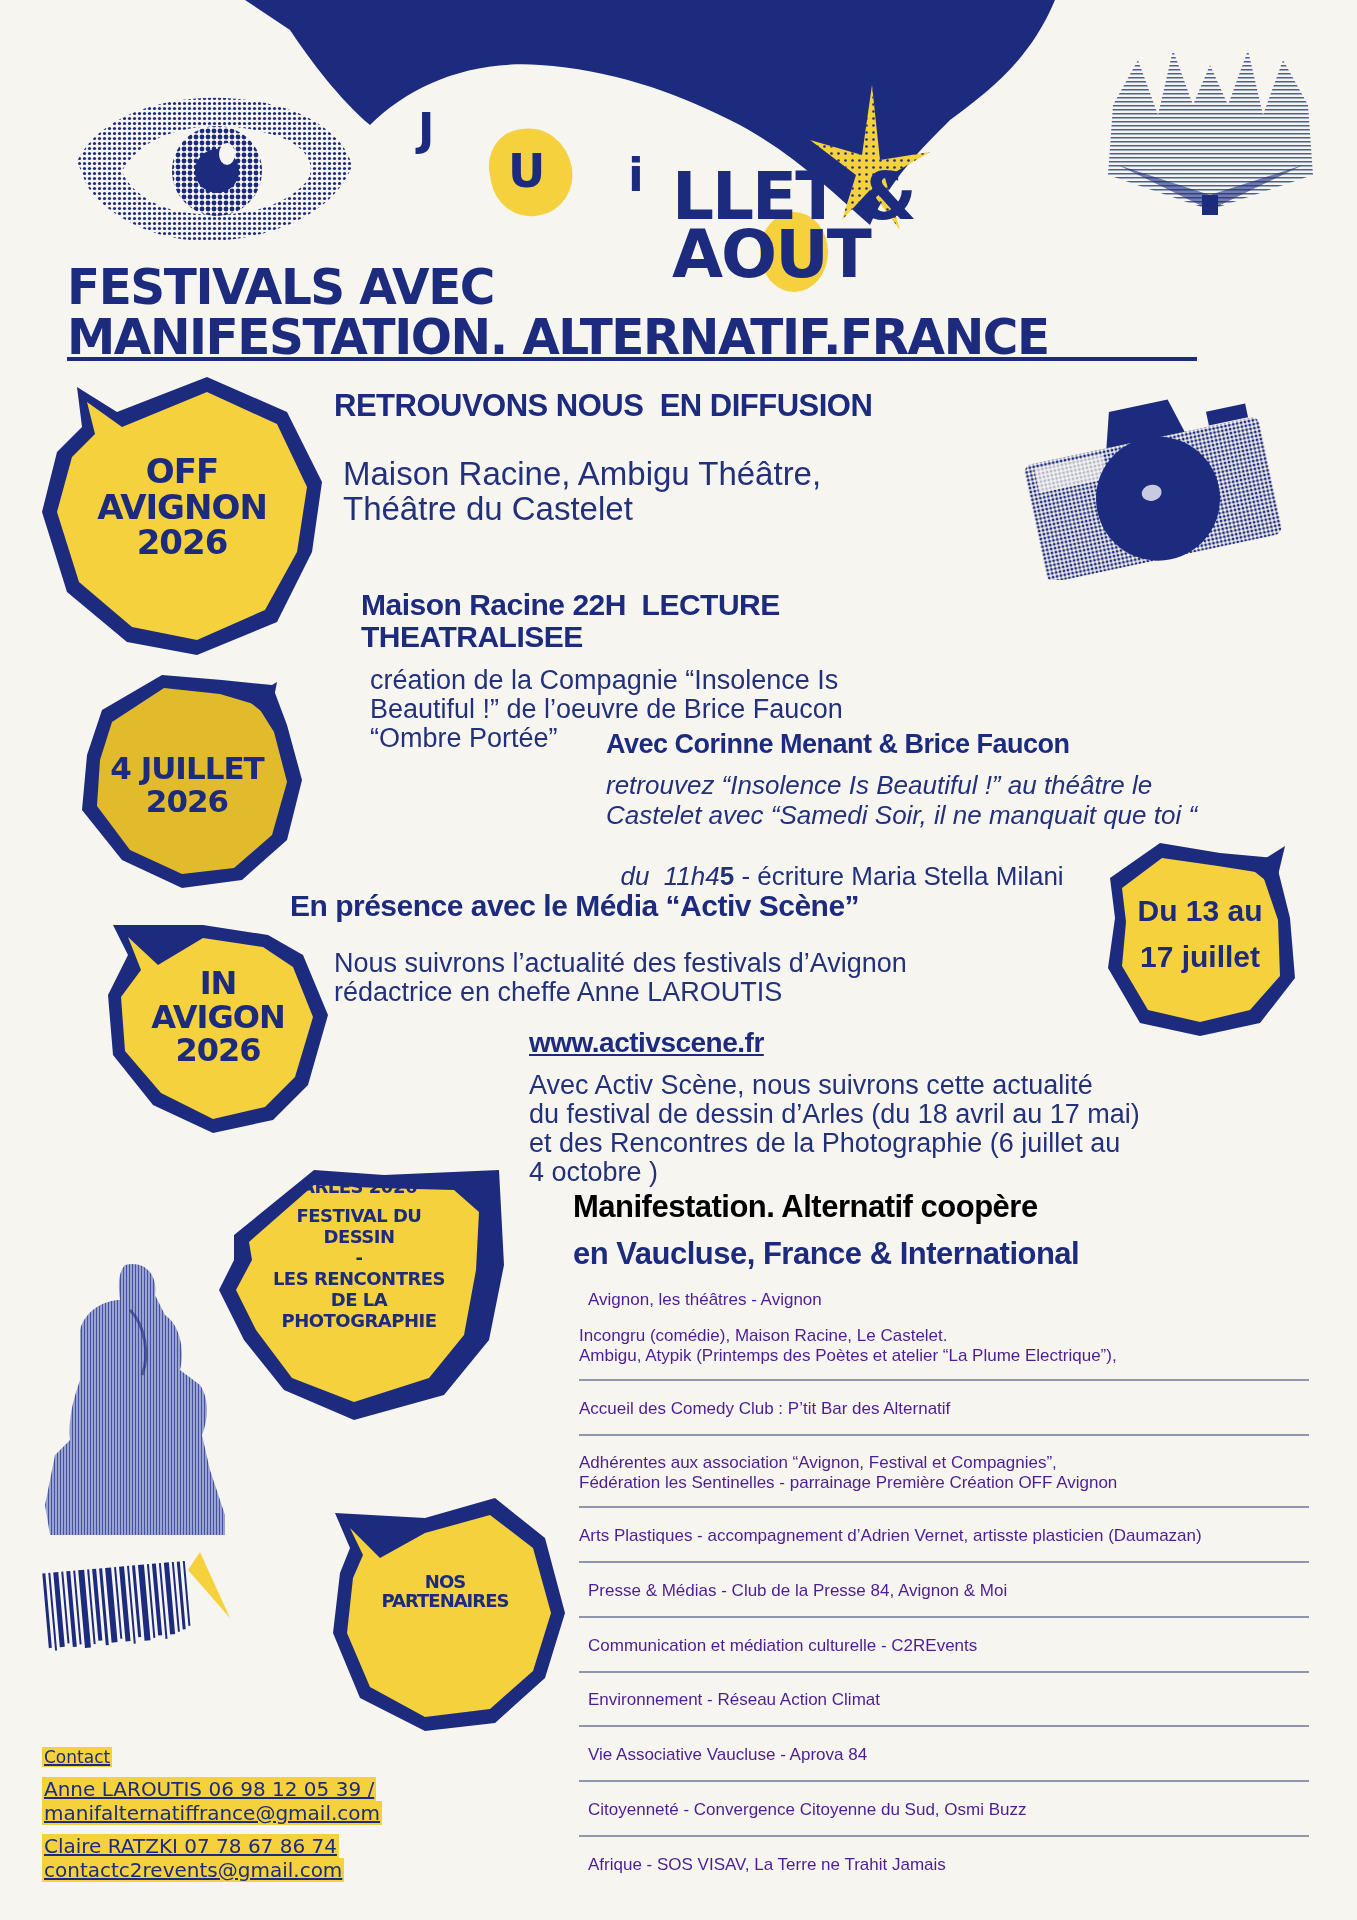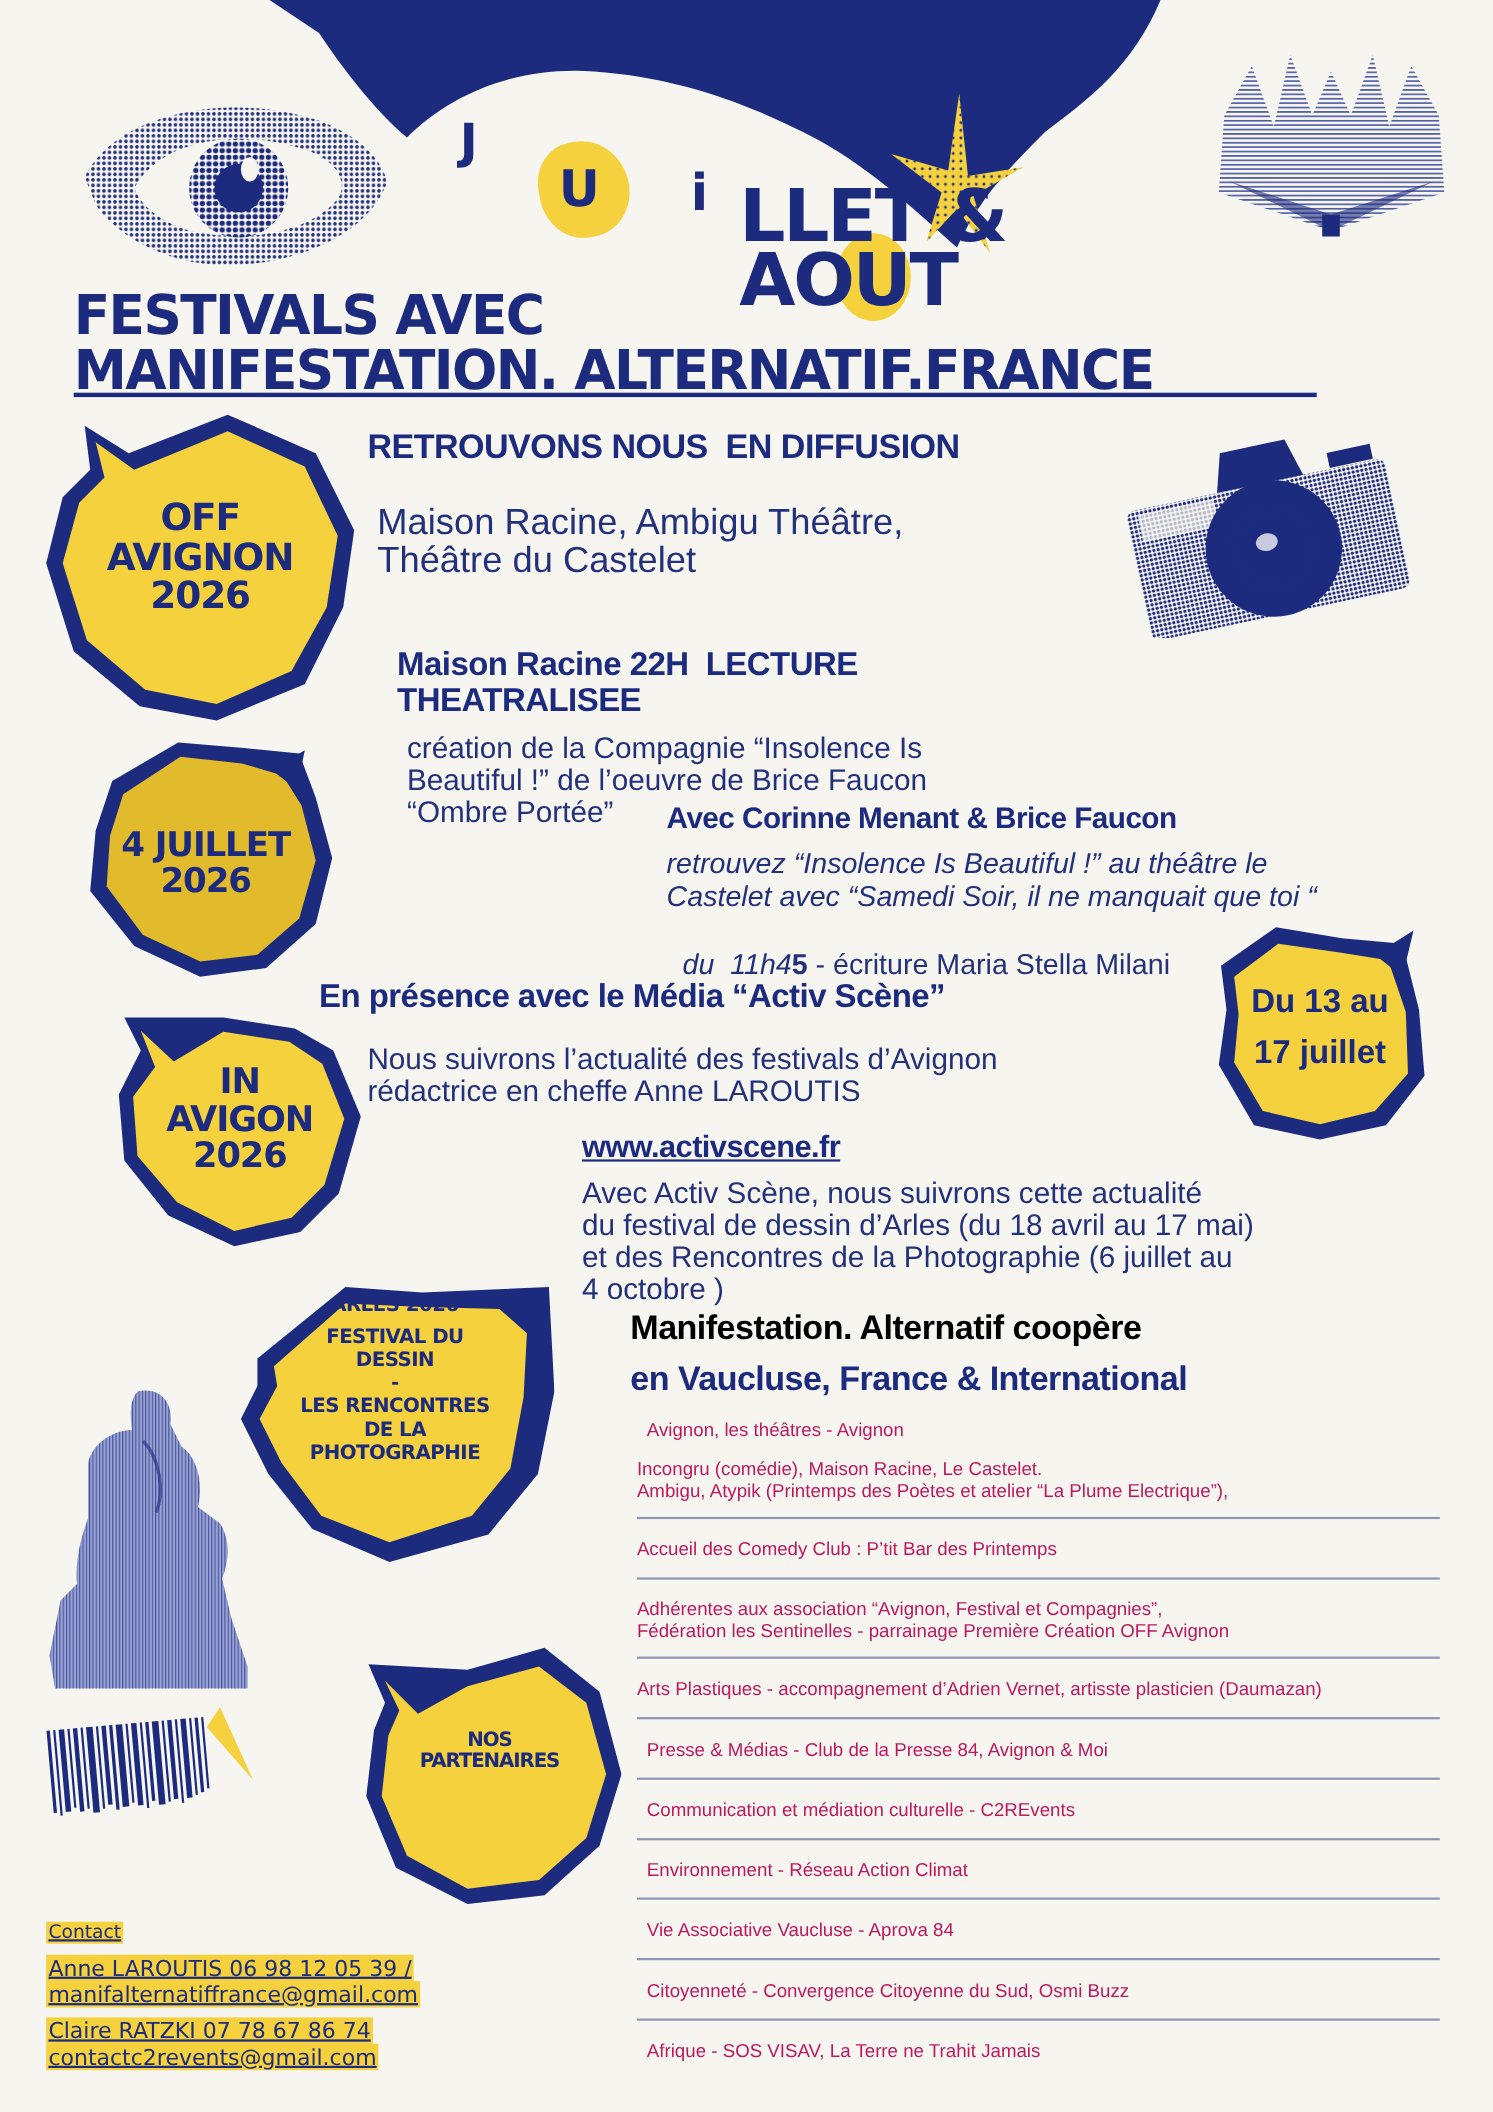--- a/index.html
+++ b/index.html
@@ -5,21 +5,21 @@
   html,body{margin:0;padding:0;}
   body{width:1357px;height:1920px;position:relative;overflow:hidden;background:#f7f5f0;font-family:"DejaVu Sans","Liberation Sans",sans-serif;color:#1f2a78;}
   .abs{position:absolute;}
   .heavy{font-family:"DejaVu Sans",sans-serif;font-weight:bold;letter-spacing:-1px;}
   .cond{font-family:"Liberation Sans",sans-serif;font-weight:bold;letter-spacing:-0.5px;}
   .light{font-family:"Liberation Sans",sans-serif;font-weight:normal;color:#23307a;}
   .bubble{position:absolute;}
   .bubble svg{position:absolute;left:0;top:0;width:100%;height:100%;}
   .bubble .btxt{position:absolute;left:0;right:0;text-align:center;font-family:"DejaVu Sans",sans-serif;font-weight:bold;color:#1d2b7e;letter-spacing:-1px;line-height:1.05;}
   .title-line{font-family:"DejaVu Sans",sans-serif;font-weight:bold;color:#1d2b7e;font-size:50px;letter-spacing:-1.5px;line-height:1;white-space:nowrap;transform:scaleX(0.97);transform-origin:left;}
-  .partner{position:absolute;left:579px;width:730px;font-family:"Liberation Sans",sans-serif;font-size:17px;color:#be185d;line-height:20px;}
+  .partner{position:absolute;left:579px;width:730px;font-family:"Liberation Sans",sans-serif;font-size:17px;color:#4c1d95;line-height:20px;}
   .pline{position:absolute;left:579px;width:730px;height:0;border-top:2px solid #8f95ad;}
   .hl{background:#f4d13d;display:inline;padding:0 2px;text-decoration:underline;text-decoration-thickness:2px;}
 </style>
 </head>
 <body>
 
 <svg class="abs" style="left:230px;top:0;" width="830" height="240" viewBox="0 0 830 240">
   <path d="M15,0 L825,0 C800,60 760,90 720,120 C690,150 660,180 640,225 C600,190 560,150 500,120 C440,90 380,70 310,65 C240,60 180,85 140,125 C110,100 80,60 60,30 Z" fill="#1d2b7e"></path>
 </svg>
 
@@ -188,21 +188,21 @@
 
 <div class="partner" style="top:1290px;left:588px;">
     <div>Avignon,  les théâtres - Avignon</div>
   </div>
 <div class="partner" style="top:1326px;">
     <div>Incongru (comédie), Maison Racine, Le Castelet.</div>
     <div>Ambigu, Atypik (Printemps des Poètes et atelier “La Plume Electrique”),</div>
   </div>
 <div class="pline" style="top:1379px;"></div>
 <div class="partner" style="top:1399px;">
-    <div>Accueil des Comedy Club : P’tit Bar des Printemps</div>
+    <div>Accueil des Comedy Club : P’tit Bar des Alternatif</div>
   </div>
 <div class="pline" style="top:1434px;"></div>
 <div class="partner" style="top:1453px;">
     <div>Adhérentes aux association “Avignon, Festival et Compagnies”,</div>
     <div>Fédération les Sentinelles - parrainage Première Création OFF Avignon</div>
   </div>
 <div class="pline" style="top:1506px;"></div>
 <div class="partner" style="top:1526px;">
     <div>Arts Plastiques -  accompagnement d’Adrien Vernet, artisste plasticien (Daumazan)</div>
   </div>

